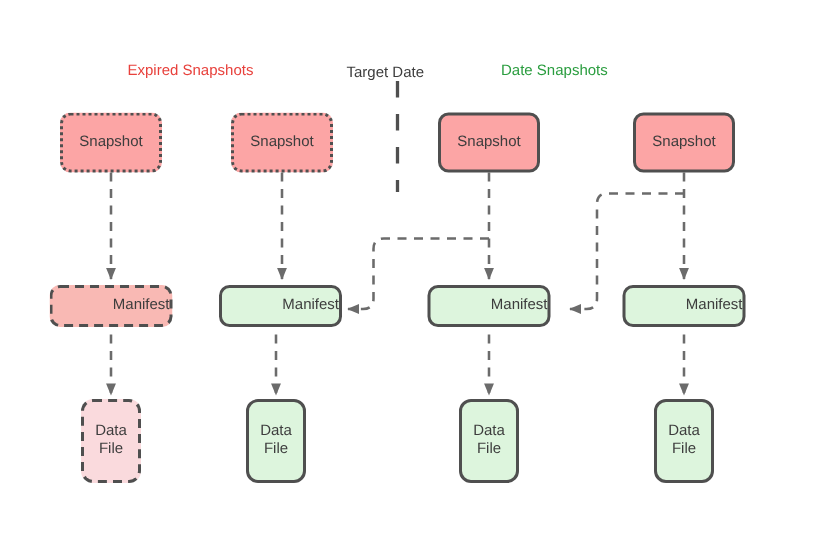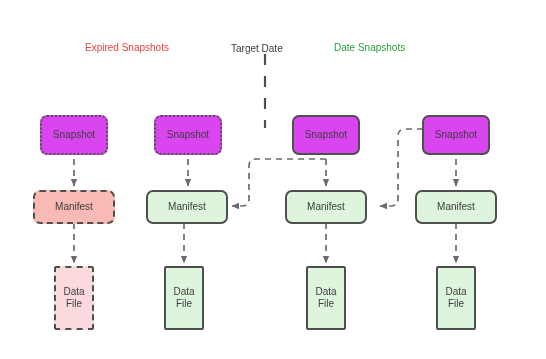--- a/index.html
+++ b/index.html
@@ -17,25 +17,25 @@
     position:absolute;
     box-sizing:border-box;
     display:flex;align-items:center;justify-content:center;
     text-align:center;
     color:#3d3d3d;
     font-size:10px;
     line-height:12px;
     border-radius:7px;
   }
   .node.snapshot{width:68px;height:40px;}
-  .node.manifest{width:82px;height:34px;}
-  .node.datafile{width:40px;height:64px;border-radius:2px;}
+  .node.manifest{width:82px;height:28px;justify-content:flex-end;}
+  .node.datafile{width:40px;height:56px;border-radius:8px;}
 
   
-  .fill-orange{background:#d946ef;margin-top:40px;}
+  .fill-orange{background:#fca5a5;}
   .fill-green {background:#ddf5dd;}
   .fill-pink  {background:#f9b9b4;}
   .fill-pinklt{background:#fadadd;}
 
   .edge-dotted{border:2px dotted #4f4f4f;}
   .edge-solid {border:2px solid #4f4f4f;}
   .edge-dashed{border:2px dashed #4f4f4f;}
 
   .caption{
     position:absolute;

